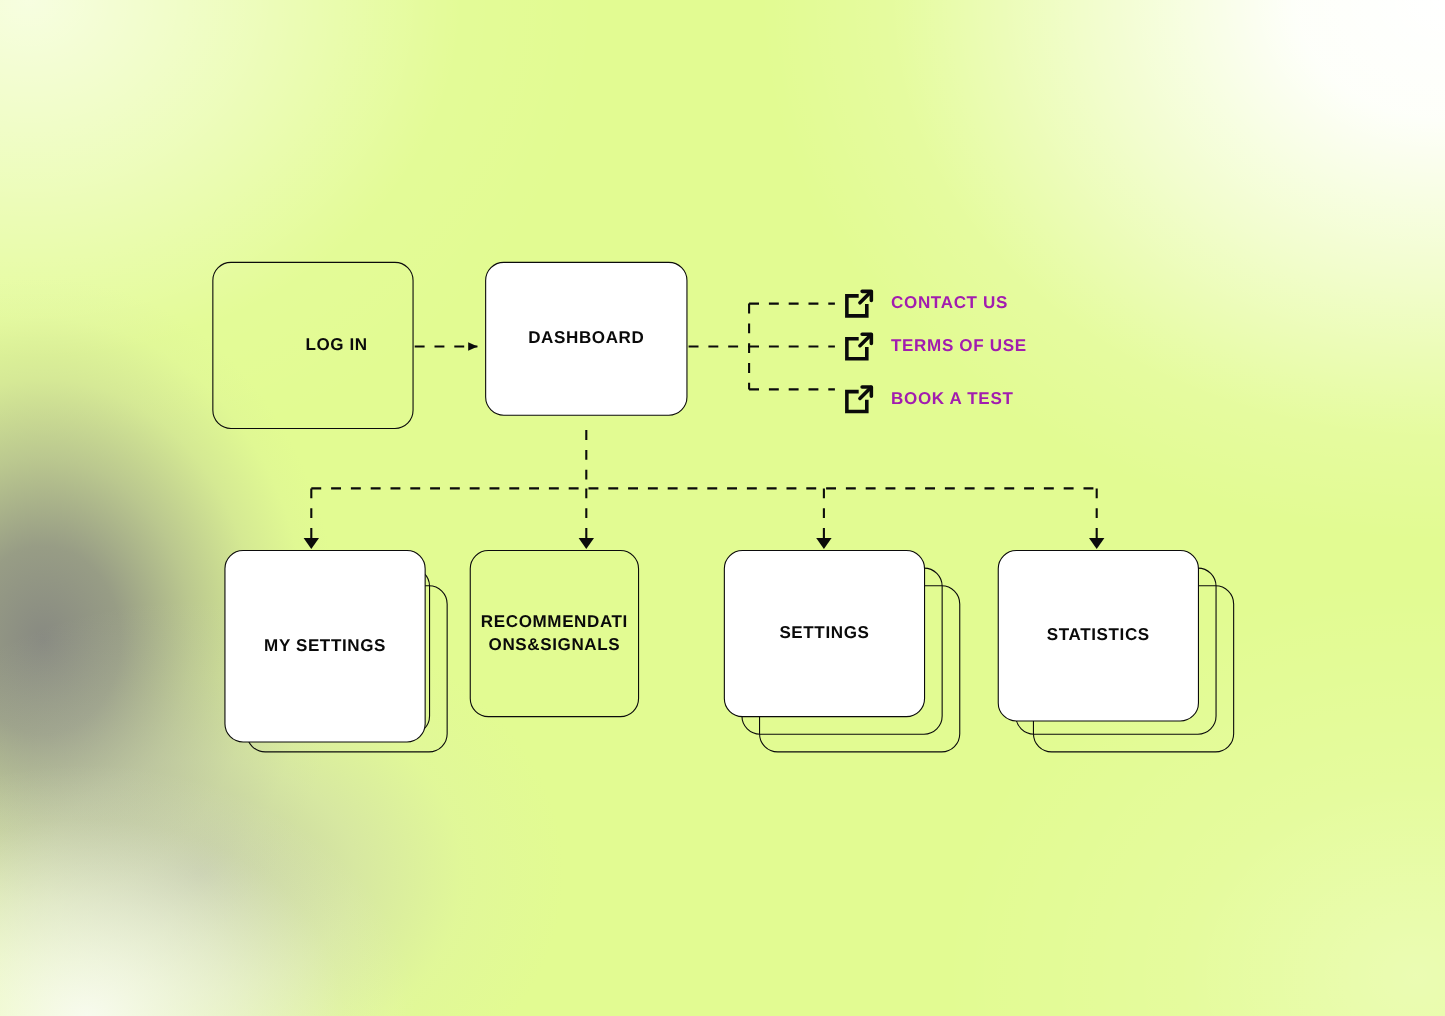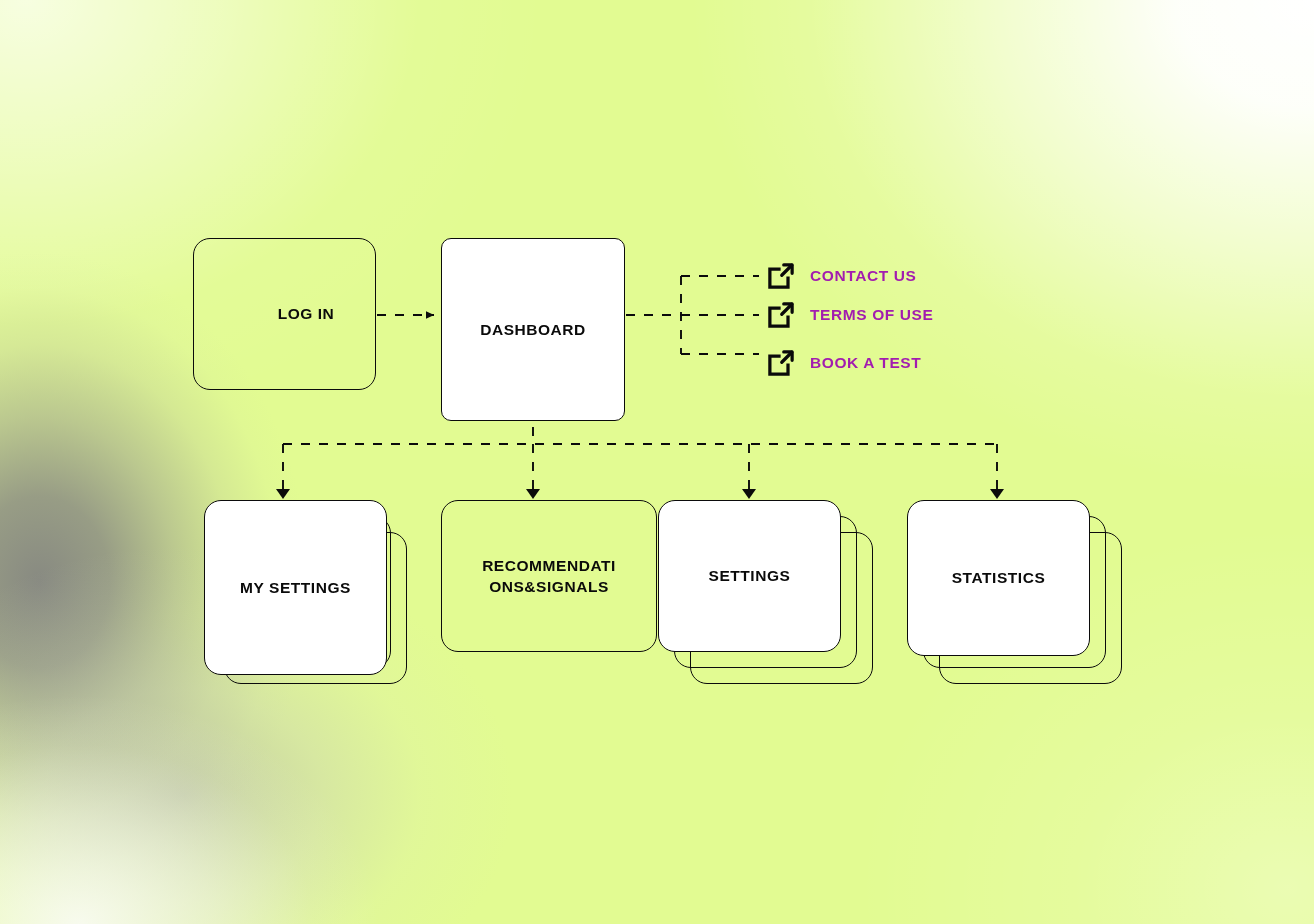--- a/index.html
+++ b/index.html
@@ -194,29 +194,29 @@
   <div class="stack-shell" style="left:690px; top:532px; width:183px; height:152px;"></div>
   <div class="stack-shell" style="left:674px; top:516px; width:183px; height:152px;"></div>
 
   <div class="stack-shell" style="left:939px; top:532px; width:183px; height:152px;"></div>
   <div class="stack-shell" style="left:923px; top:516px; width:183px; height:152px;"></div>
 
   <div class="node fill-none" style="left:193px; top:238px; width:183px; height:152px;padding-left:43px;">
     <span class="node-label">LOG IN</span>
   </div>
 
-  <div class="node fill-white" style="left:441px; top:238px; width:184px; height:183px;border-radius:10px;">
+  <div class="node fill-white" style="left:441px; top:238px; width:184px; height:140px;">
     <span class="node-label">DASHBOARD</span>
   </div>
 
   <div class="node fill-white" style="left:204px; top:500px; width:183px; height:175px;">
     <span class="node-label">MY SETTINGS</span>
   </div>
 
-  <div class="node fill-none" style="left:441px; top:500px; width:216px; height:152px;">
+  <div class="node fill-none" style="left:427px; top:500px; width:154px; height:152px;">
     <span class="node-label">RECOMMENDATI
 ONS&amp;SIGNALS</span>
   </div>
 
   <div class="node fill-white" style="left:658px; top:500px; width:183px; height:152px;">
     <span class="node-label">SETTINGS</span>
   </div>
 
   <div class="node fill-white" style="left:907px; top:500px; width:183px; height:156px;">
     <span class="node-label">STATISTICS</span>

